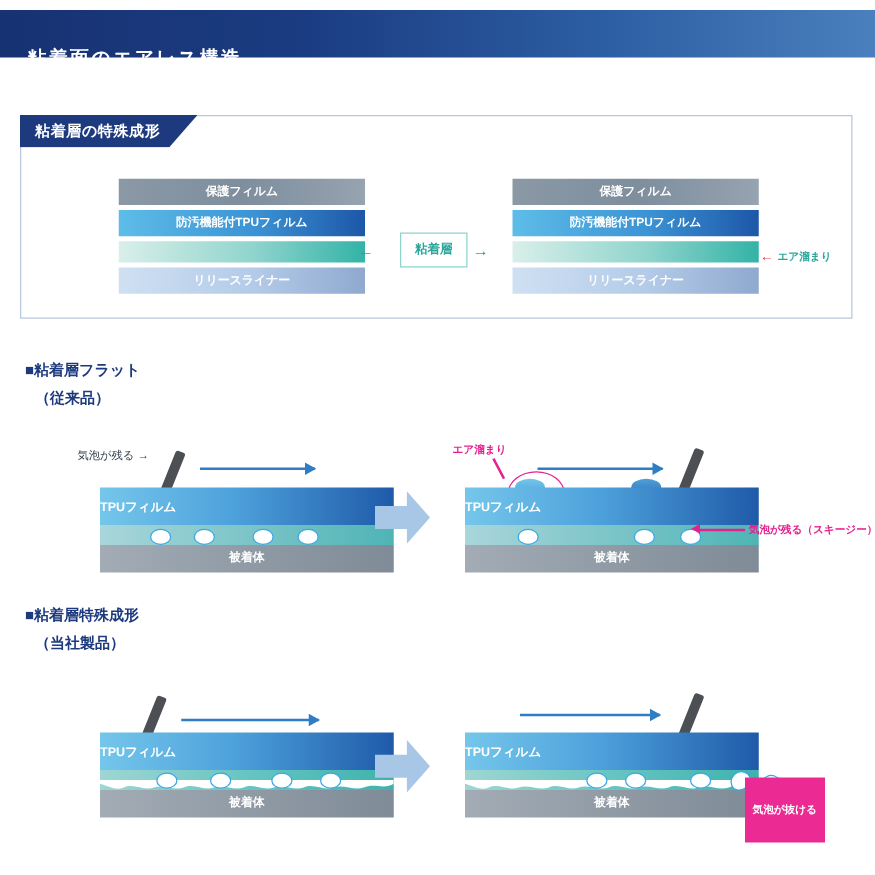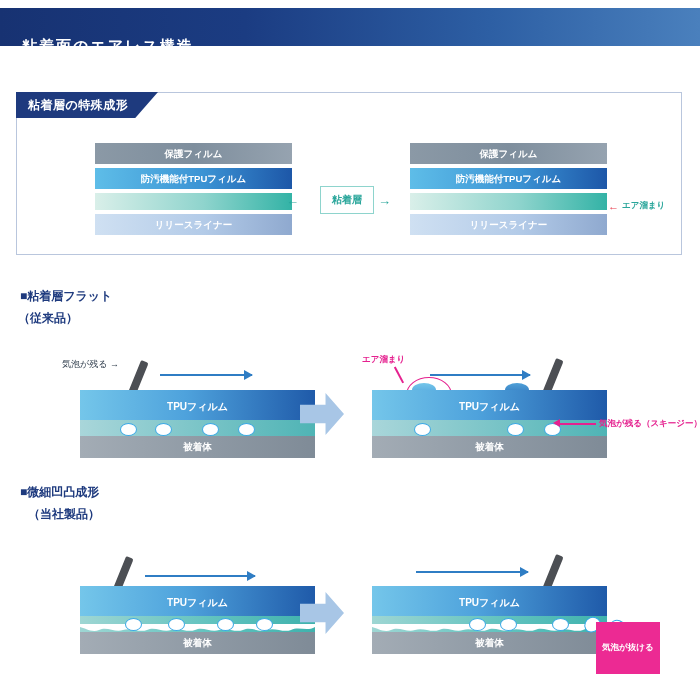--- a/index.html
+++ b/index.html
@@ -44,21 +44,21 @@
   .micro-arrow{position:absolute;left:608px;top:200px;color:#e8394a;font-size:11px;}
 
   
   .sec-h{position:absolute;font-size:12px;font-weight:bold;color:#1e3a7e;}
   .sec-h2{position:absolute;font-size:12px;font-weight:bold;color:#1e3a7e;}
 
   
   .dia{position:absolute;width:235px;height:62px;}
   .d-tpu{position:absolute;left:0;top:0;width:100%;height:30px;
          background:linear-gradient(90deg,#74c6ea 0%,#4ea2dc 45%,#1f5aa9 100%);
-         color:#fff;font-size:10px;font-weight:bold;text-align:center;line-height:34px;}
+         color:#fff;font-size:10px;font-weight:bold;text-align:left;line-height:34px;}
   .d-adh{position:absolute;left:0;top:30px;width:100%;height:16px;
          background:linear-gradient(90deg,#9ed6d3 0%,#62c3bf 55%,#3fb2ad 100%);}
   .d-adh-flat{background:linear-gradient(90deg,#a9d6da 0%,#77c3c6 55%,#4fb4b5 100%);}
   .d-base{position:absolute;left:0;top:46px;width:100%;height:22px;
           background:linear-gradient(90deg,#a3acb5 0%,#8e99a4 55%,#7f8b97 100%);
           color:#fff;font-size:9.5px;font-weight:bold;text-align:center;line-height:22px;}
   .bubble{position:absolute;width:15px;height:11px;border-radius:50%;
           background:#fff;border:1.4px solid #3aa8e6;}
   .bubble-o{position:absolute;width:15px;height:13px;border:1.5px solid #2fa8e8;
             background:#fff;border-radius:55% 55% 50% 50%/60% 60% 45% 45%;}
@@ -101,21 +101,21 @@
   <div class="layer l-liner">リリースライナー</div>
 </div>
 
 <div class="arr-l">←</div>
 <div class="adh-tag">粘着層</div>
 <div class="arr-r">→</div>
 <div class="micro-arrow">←</div>
 <div class="micro-note">エア溜まり</div>
 
 <div class="sec-h" style="left:20px;top:288px;">■粘着層フラット</div>
-<div class="sec-h" style="left:18px;top:310px;text-align:right;">（従来品）</div>
+<div class="sec-h" style="left:28px;top:310px;text-align:right;">（従来品）</div>
 
 <div class="sq-label" style="left:62px;top:358px;">気泡が残る →</div>
 <div class="squeegee" style="left:133px;top:360px;transform:rotate(22deg);"></div>
 <div class="blue-arrow" style="left:160px;top:374px;width:92px;"></div>
 
 <div class="dia" style="left:80px;top:390px;">
   <div class="d-tpu">TPUフィルム</div>
   <div class="d-adh d-adh-flat"></div>
   <div class="d-base">被着体</div>
   <div class="bubble" style="left:40px;top:33px;"></div>
@@ -143,21 +143,21 @@
   <div class="bubble" style="left:42px;top:33px;"></div>
   <div class="bubble" style="left:135px;top:33px;"></div>
   <div class="bubble" style="left:172px;top:33px;"></div>
 </div>
 
 <div class="mag-line" style="left:560px;top:423px;width:36px;height:1.6px;"></div>
 <div style="position:absolute;left:553px;top:419px;border-right:7px solid #e5218f;
      border-top:4px solid transparent;border-bottom:4px solid transparent;"></div>
 <div class="mag-txt" style="left:599px;top:418px;">気泡が残る（スキージー）</div>
 
-<div class="sec-h2" style="left:20px;top:484px;">■微細凹凸成形</div>
+<div class="sec-h2" style="left:20px;top:484px;">■粘着層特殊成形</div>
 <div class="sec-h2" style="left:28px;top:506px;text-align:right;">（当社製品）</div>
 
 <div class="squeegee" style="left:118px;top:556px;transform:rotate(22deg);"></div>
 <div class="blue-arrow" style="left:145px;top:575px;width:110px;"></div>
 
 <div class="dia" style="left:80px;top:586px;">
   <div class="d-tpu">TPUフィルム</div>
   <div class="d-adh">
     <svg class="wave" viewBox="0 0 235 9" preserveAspectRatio="none">
       <path d="M0,0 L235,0 L235,3 C227,8 219,2 211,6 C203,9 195,3 187,6 C179,9 171,2 163,6 C155,9 147,3 139,6 C131,9 123,2 115,6 C107,9 99,3 91,6 C83,9 75,2 67,6 C59,9 51,3 43,6 C35,9 27,2 19,6 C12,9 5,4 0,3 Z" fill="#ffffff"></path>

